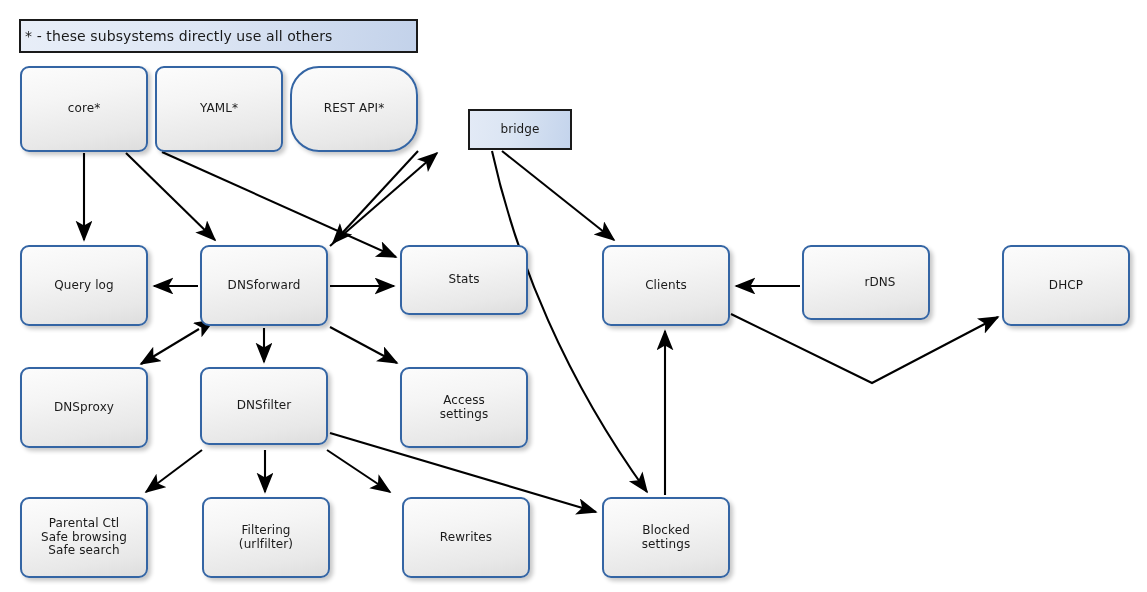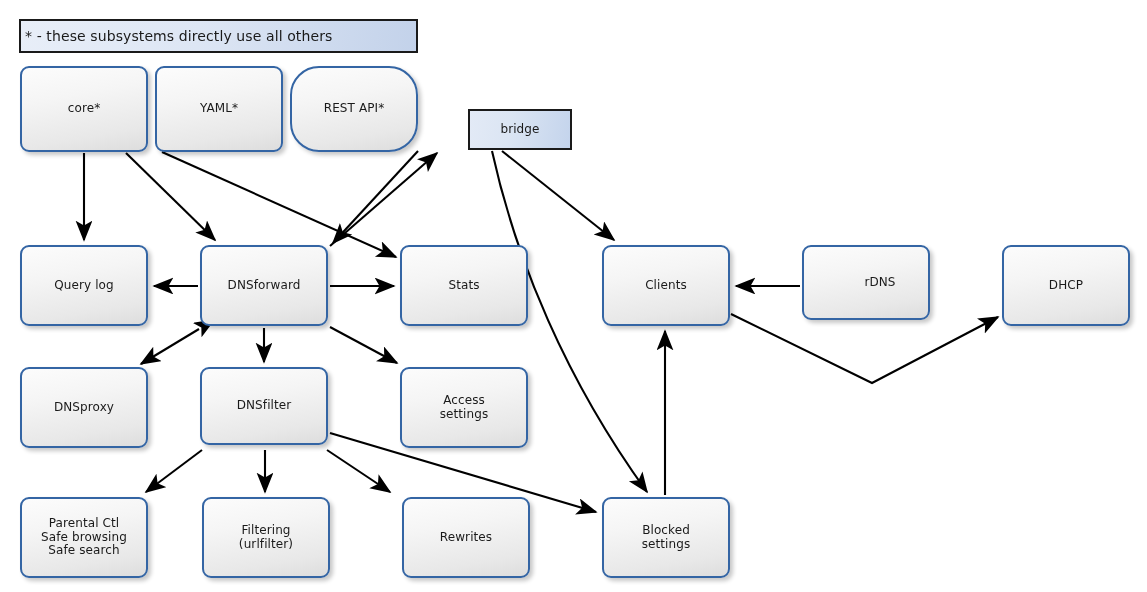--- a/index.html
+++ b/index.html
@@ -134,21 +134,21 @@
       </div>
       <div class="node plain" style="left: 421px; top: 109px; width: 104px; height: 41px; margin-left: 47px;">
         <span class="lbl">bridge</span>
       </div>
       <div class="node" style="left: 20px; top: 245px; width: 128px; height: 81px;">
         <span class="lbl">Query log</span>
       </div>
       <div class="node" style="left: 200px; top: 245px; width: 128px; height: 81px;">
         <span class="lbl">DNSforward</span>
       </div>
-      <div class="node" style="left: 400px; top: 245px; width: 128px; height: 81px;">
+      <div class="node" style="left: 400px; top: 245px; width: 128px; height: 70px;">
         <span class="lbl">Stats</span>
       </div>
       <div class="node" style="left: 602px; top: 245px; width: 128px; height: 81px;">
         <span class="lbl">Clients</span>
       </div>
       <div class="node" style="left: 802px; top: 245px; width: 128px; height: 75px; padding-left: 28px;">
         <span class="lbl">rDNS</span>
       </div>
       <div class="node" style="left: 1002px; top: 245px; width: 128px; height: 81px;">
         <span class="lbl">DHCP</span>

